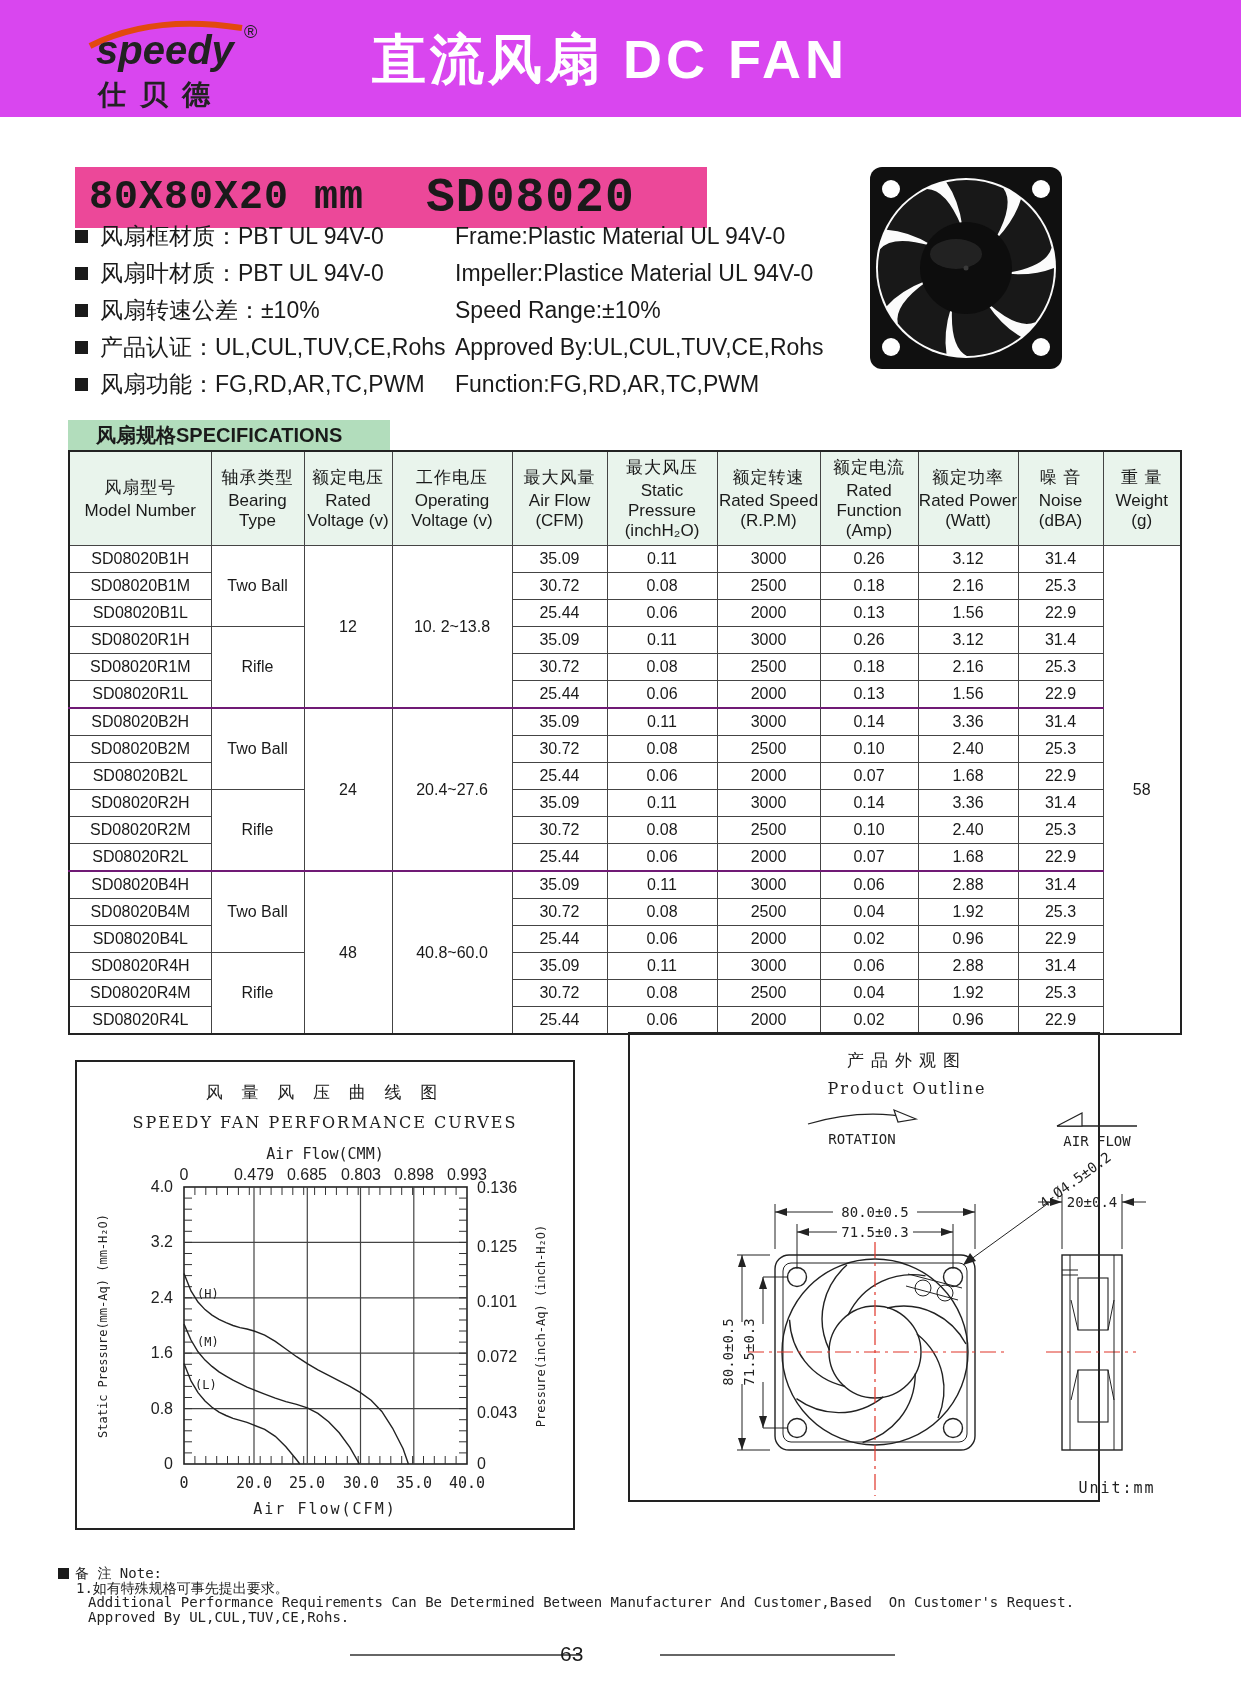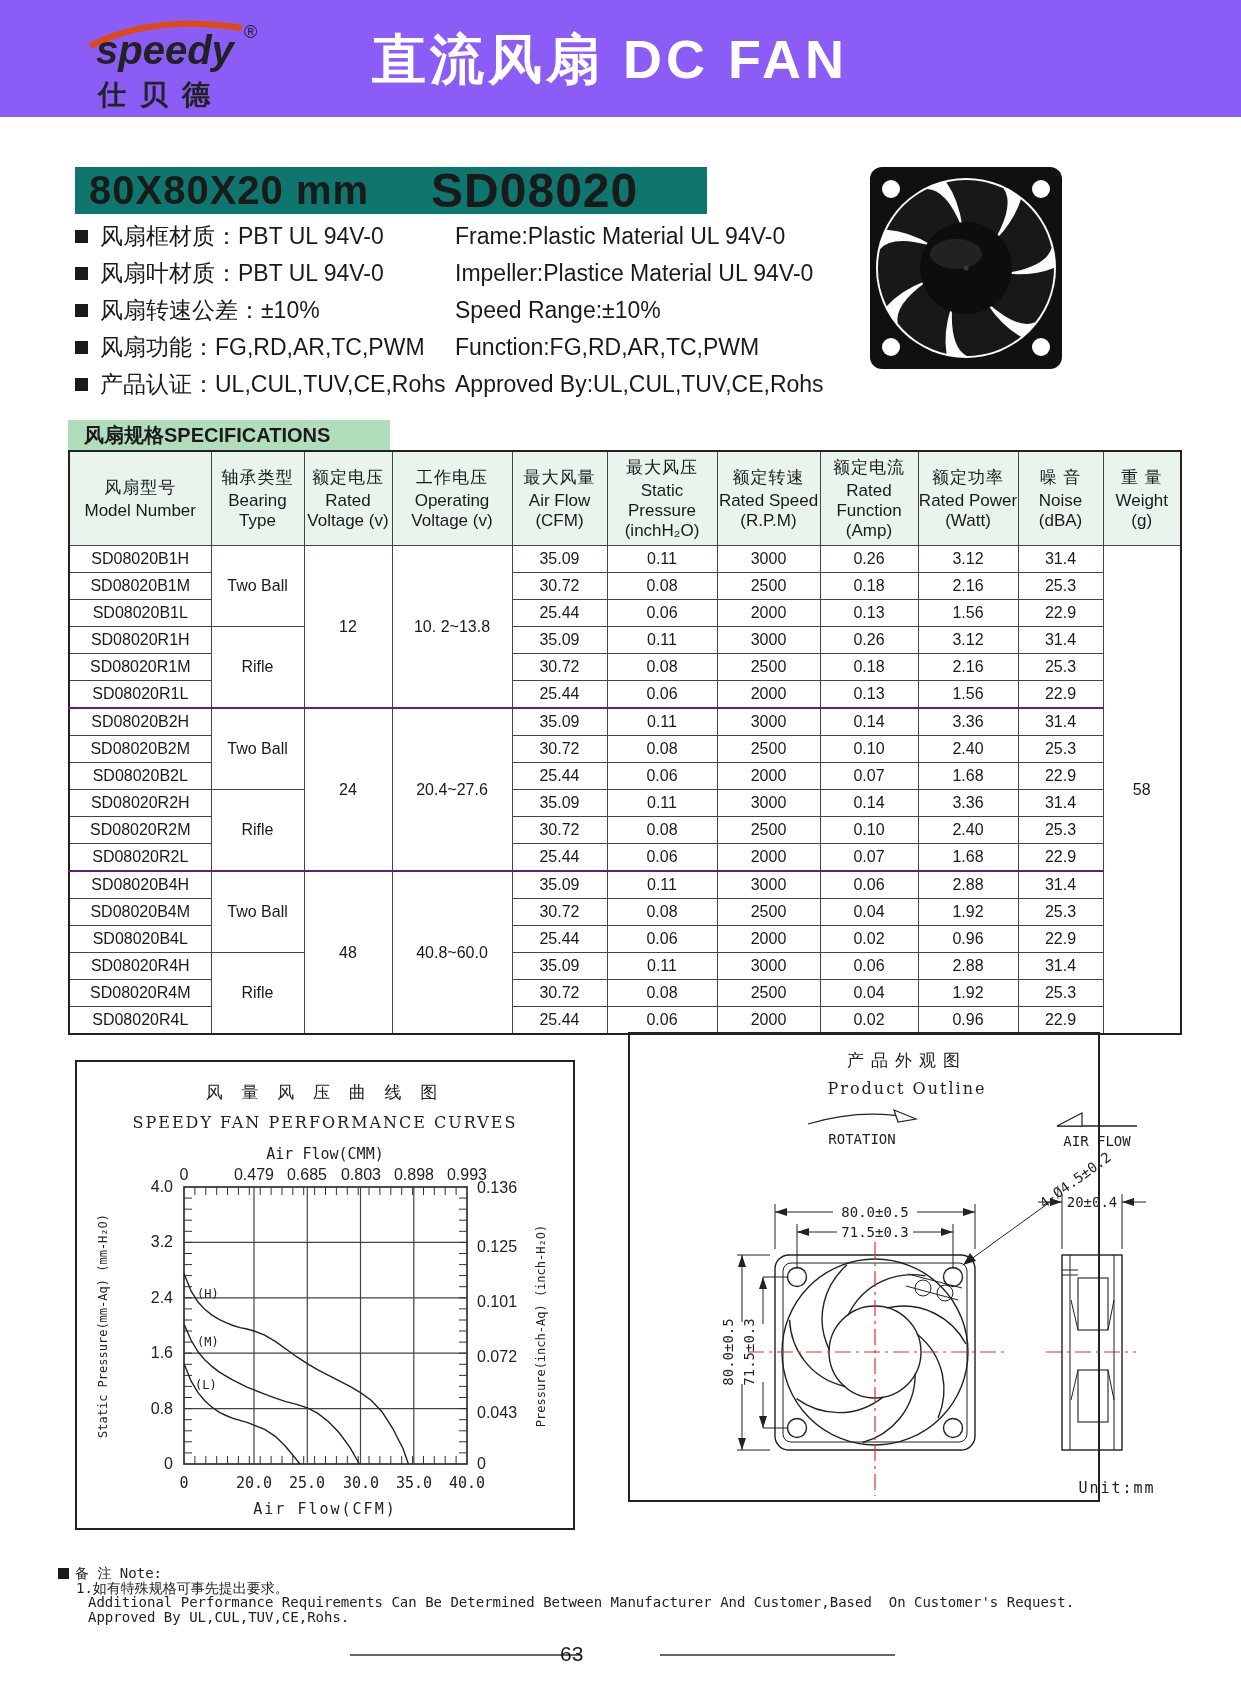--- a/index.html
+++ b/index.html
@@ -1,34 +1,34 @@
 <!DOCTYPE html>
 <html><head>
 <meta charset="utf-8">
 <style>
   html,body{margin:0;padding:0;background:#fff;}
   body{width:1241px;height:1684px;position:relative;font-family:"Liberation Sans",sans-serif;color:#1a1a1a;overflow:hidden;}
   .abs{position:absolute;}
 
   
-  .banner{left:0;top:0;width:1241px;height:117px;background:#8b5cf6;}
+  .banner{left:0;top:0;width:1241px;height:117px;background:#d946ef;}
   .banner-title{left:300px;top:24px;width:620px;text-align:center;font-size:54px;font-weight:bold;color:#fff;letter-spacing:4px;white-space:nowrap;}
 
   
-  .prod-title{left:75px;top:167px;width:632px;height:47px;background:#0f766e;display:flex;align-items:center;}
+  .prod-title{left:75px;top:167px;width:632px;height:61px;background:#ec4899;display:flex;align-items:center;font-family:Liberation Mono, monospace;}
   .prod-size{font-size:40px;font-weight:bold;margin-left:14px;letter-spacing:1px;}
   .prod-model{font-size:48px;font-weight:bold;margin-left:62px;letter-spacing:1px;}
   .bullets{left:75px;top:218px;width:790px;}
   .b-row{height:37px;display:flex;align-items:center;}
   .b-sq{width:13px;height:13px;background:#1a1a1a;margin-right:12px;flex:none;}
   .b-cn{font-size:23px;width:355px;flex:none;}
   .b-en{font-size:23px;}
 
   
-  .spec-label{left:68px;top:420px;width:322px;height:30px;background:#b2ddbc;font-size:20px;font-weight:bold;display:flex;align-items:center;padding-left:16px;box-sizing:border-box;}
+  .spec-label{left:68px;top:420px;width:322px;height:30px;background:#b2ddbc;font-size:20px;font-weight:bold;display:flex;align-items:center;padding-left:28px;box-sizing:border-box;}
   table.spec{position:absolute;left:68px;top:450px;width:1112px;border-collapse:collapse;table-layout:fixed;border:2px solid #222;}
   table.spec th,table.spec td{border:1px solid #444;padding:0;}
   table.spec th{background:#e9f4ec;font-weight:normal;vertical-align:middle;height:93px;}
   .h-cn{font-size:17px;letter-spacing:1px;}
   .h-en{font-size:17px;line-height:20px;margin-top:2px;}
   table.spec td{height:26px;font-size:16px;text-align:center;vertical-align:middle;}
   td.model{text-align:left;padding-left:12px;}
   tr.grp td{border-top:2px solid #701a75;}
 
   
@@ -83,27 +83,27 @@
     <span class="b-cn">风扇叶材质：PBT UL 94V-0</span>
     <span class="b-en">Impeller:Plastice Material UL 94V-0</span>
   </div>
   <div class="b-row">
     <span class="b-sq"></span>
     <span class="b-cn">风扇转速公差：±10%</span>
     <span class="b-en">Speed Range:±10%</span>
   </div>
   <div class="b-row">
     <span class="b-sq"></span>
-    <span class="b-cn">风扇功能：FG,RD,AR,TC,PWM</span>
-    <span class="b-en">Function:FG,RD,AR,TC,PWM</span>
+    <span class="b-cn">产品认证：UL,CUL,TUV,CE,Rohs</span>
+    <span class="b-en">Approved By:UL,CUL,TUV,CE,Rohs</span>
   </div>
   <div class="b-row">
     <span class="b-sq"></span>
-    <span class="b-cn">产品认证：UL,CUL,TUV,CE,Rohs</span>
-    <span class="b-en">Approved By:UL,CUL,TUV,CE,Rohs</span>
+    <span class="b-cn">风扇功能：FG,RD,AR,TC,PWM</span>
+    <span class="b-en">Function:FG,RD,AR,TC,PWM</span>
   </div>
 </div>
 
 <svg class="abs" style="left:868px;top:162px" width="196" height="212" viewBox="0 0 196 212">
   <rect x="2" y="5" width="192" height="202" rx="12" fill="#101010"></rect>
   <circle cx="98" cy="106" r="90" fill="#fbfbfb"></circle>
   <g transform="translate(98,106)">
     <g>
       <path d="M 88 0 A 88 88 0 0 1 69.3 54.2 Q 52 62 22.3 35.6 A 42 42 0 0 0 41.6 5.8 Q 68 8 88 0 Z" fill="#181818"></path>
       <path transform="rotate(51.4)" d="M 88 0 A 88 88 0 0 1 69.3 54.2 Q 52 62 22.3 35.6 A 42 42 0 0 0 41.6 5.8 Q 68 8 88 0 Z" fill="#181818"></path>

